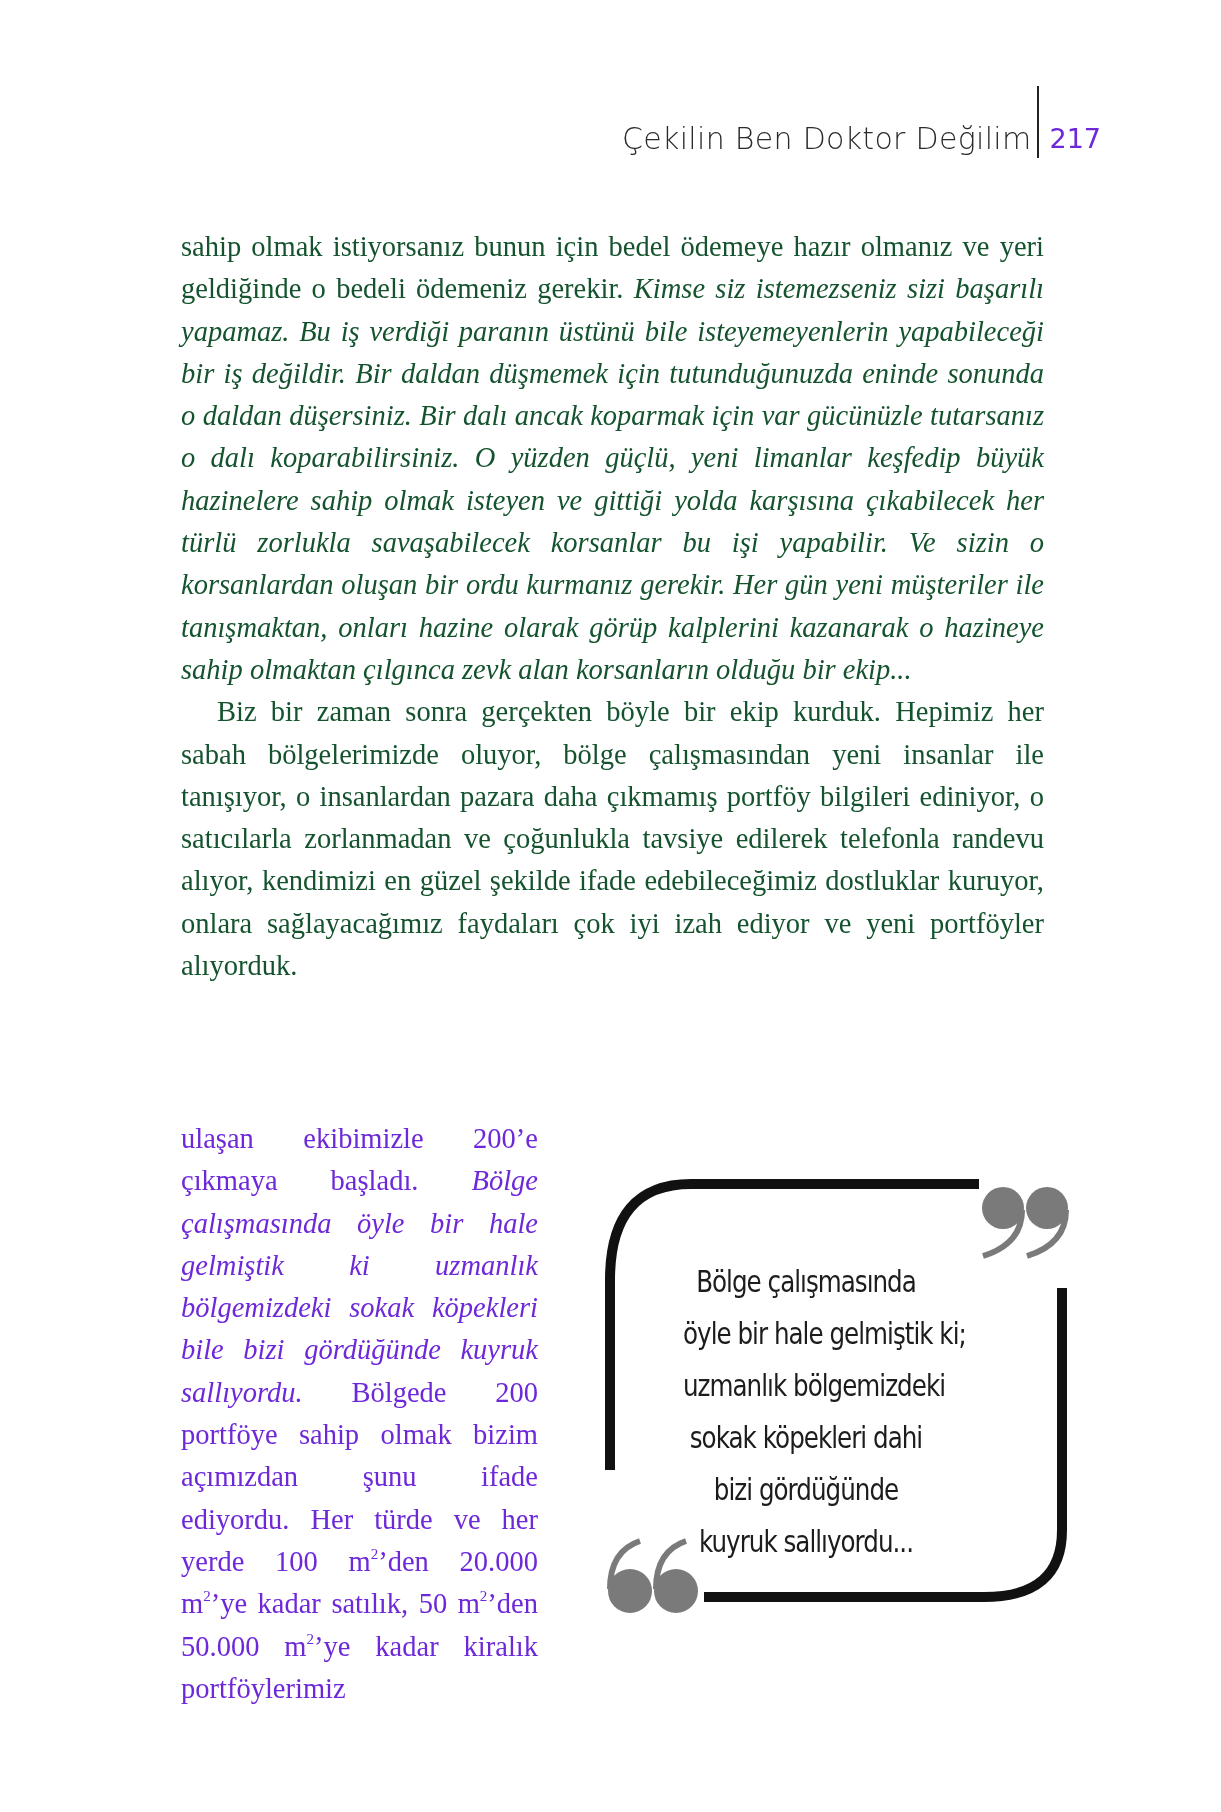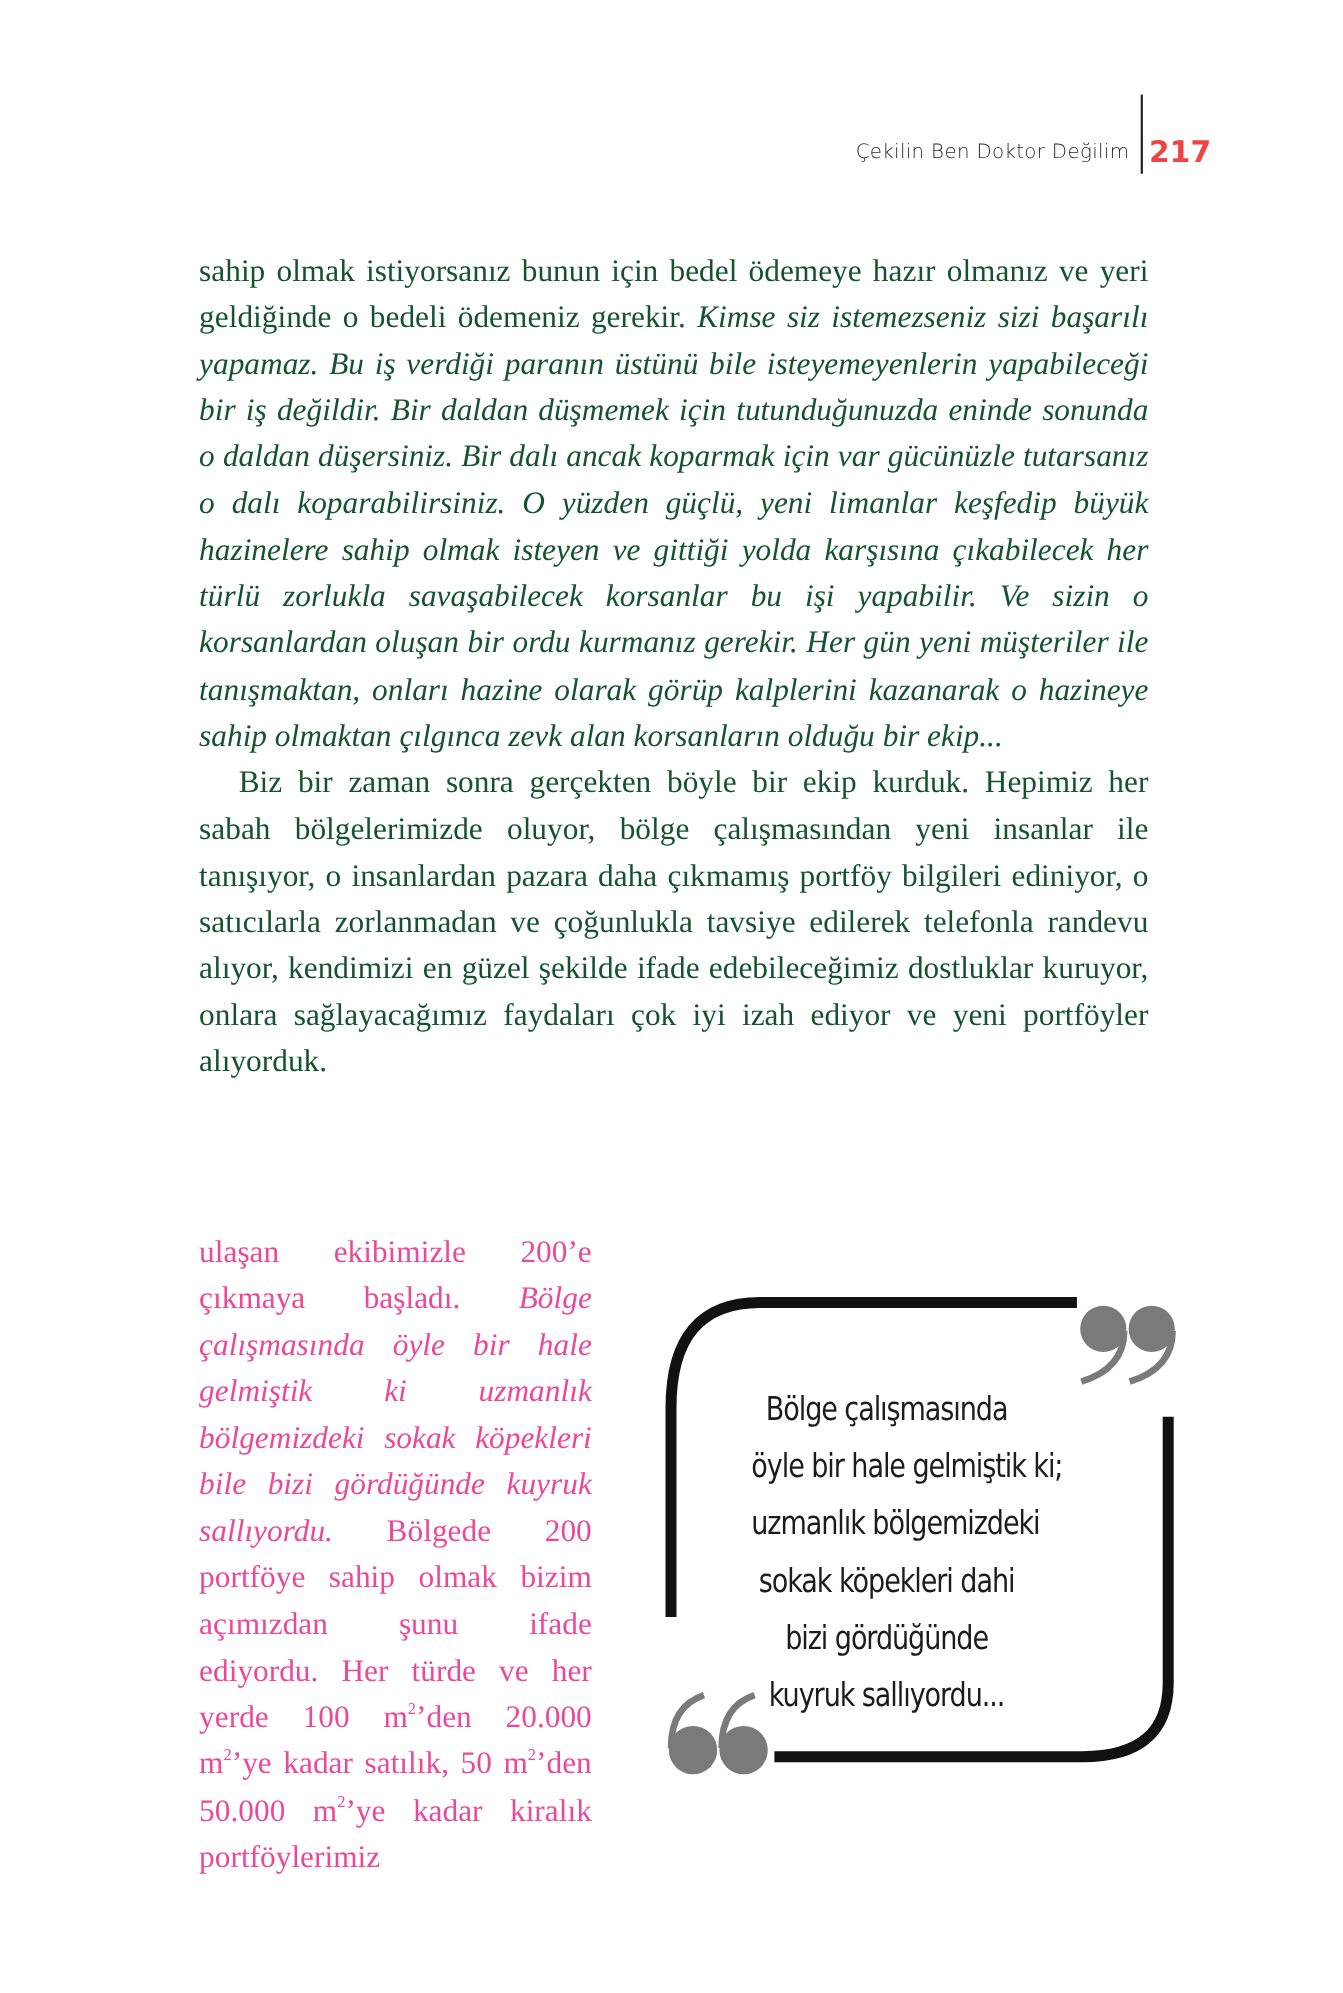--- a/index.html
+++ b/index.html
@@ -2,37 +2,37 @@
 <html><head>
 <meta charset="utf-8">
 <style>
   html, body { margin: 0; padding: 0; background: #ffffff; }
   body { width: 1221px; height: 1812px; position: relative; overflow: hidden; color: #111; }
   .running-head {
     position: absolute; top: 124px; right: 120px;
     display: flex; align-items: flex-end;
     font-family: "DejaVu Sans", sans-serif;
   }
-  .rh-title { font-size: 18px; color: #2a2a2a; letter-spacing: 0.3px; font-weight: 300; padding-right: 8px; line-height: 30px; }
+  .rh-title { font-size: 30px; color: #2a2a2a; letter-spacing: 0.3px; font-weight: 300; padding-right: 8px; line-height: 30px; }
   .rh-rule { position: absolute; right: 62px; top: -38px; width: 2px; height: 72px; background: #222; }
-  .rh-page { font-size: 27px; font-weight: bold; color: #ef4444; padding-left: 10px; line-height: 30px; }
+  .rh-page { font-size: 27px; font-weight: normal; color: #6d28d9; padding-left: 10px; line-height: 30px; }
 
   .body-text {
     position: absolute; left: 181px; width: 863px; top: 226px;
     font-family: "Liberation Serif", serif; font-size: 28.5px; line-height: 42.3px;
     text-align: justify; color: #14532d;
   }
   .body-text p { margin: 0; }
   .indent { text-indent: 36px; }
   .it { font-style: italic; }
 
   .narrow-text {
     position: absolute; left: 181px; width: 357px; top: 1118px;
     font-family: "Liberation Serif", serif; font-size: 28.5px; line-height: 42.3px;
-    text-align: justify; color: #ec4899;
+    text-align: justify; color: #6d28d9;
   }
   .narrow-text p { margin: 0; }
   sup { font-size: 15px; vertical-align: 12px; line-height: 0; }
 
   .pullquote { position: absolute; left: 596px; top: 1170px; width: 490px; height: 490px; }
   .pq-frame { position: absolute; left: 0; top: 0; }
   .pq-text {
     position: absolute; left: 60px; top: 86px; width: 300px;
     font-family: "DejaVu Sans", sans-serif; font-size: 30px; line-height: 52px;
     text-align: center; color: #1c1c1c; letter-spacing: -1.2px;

